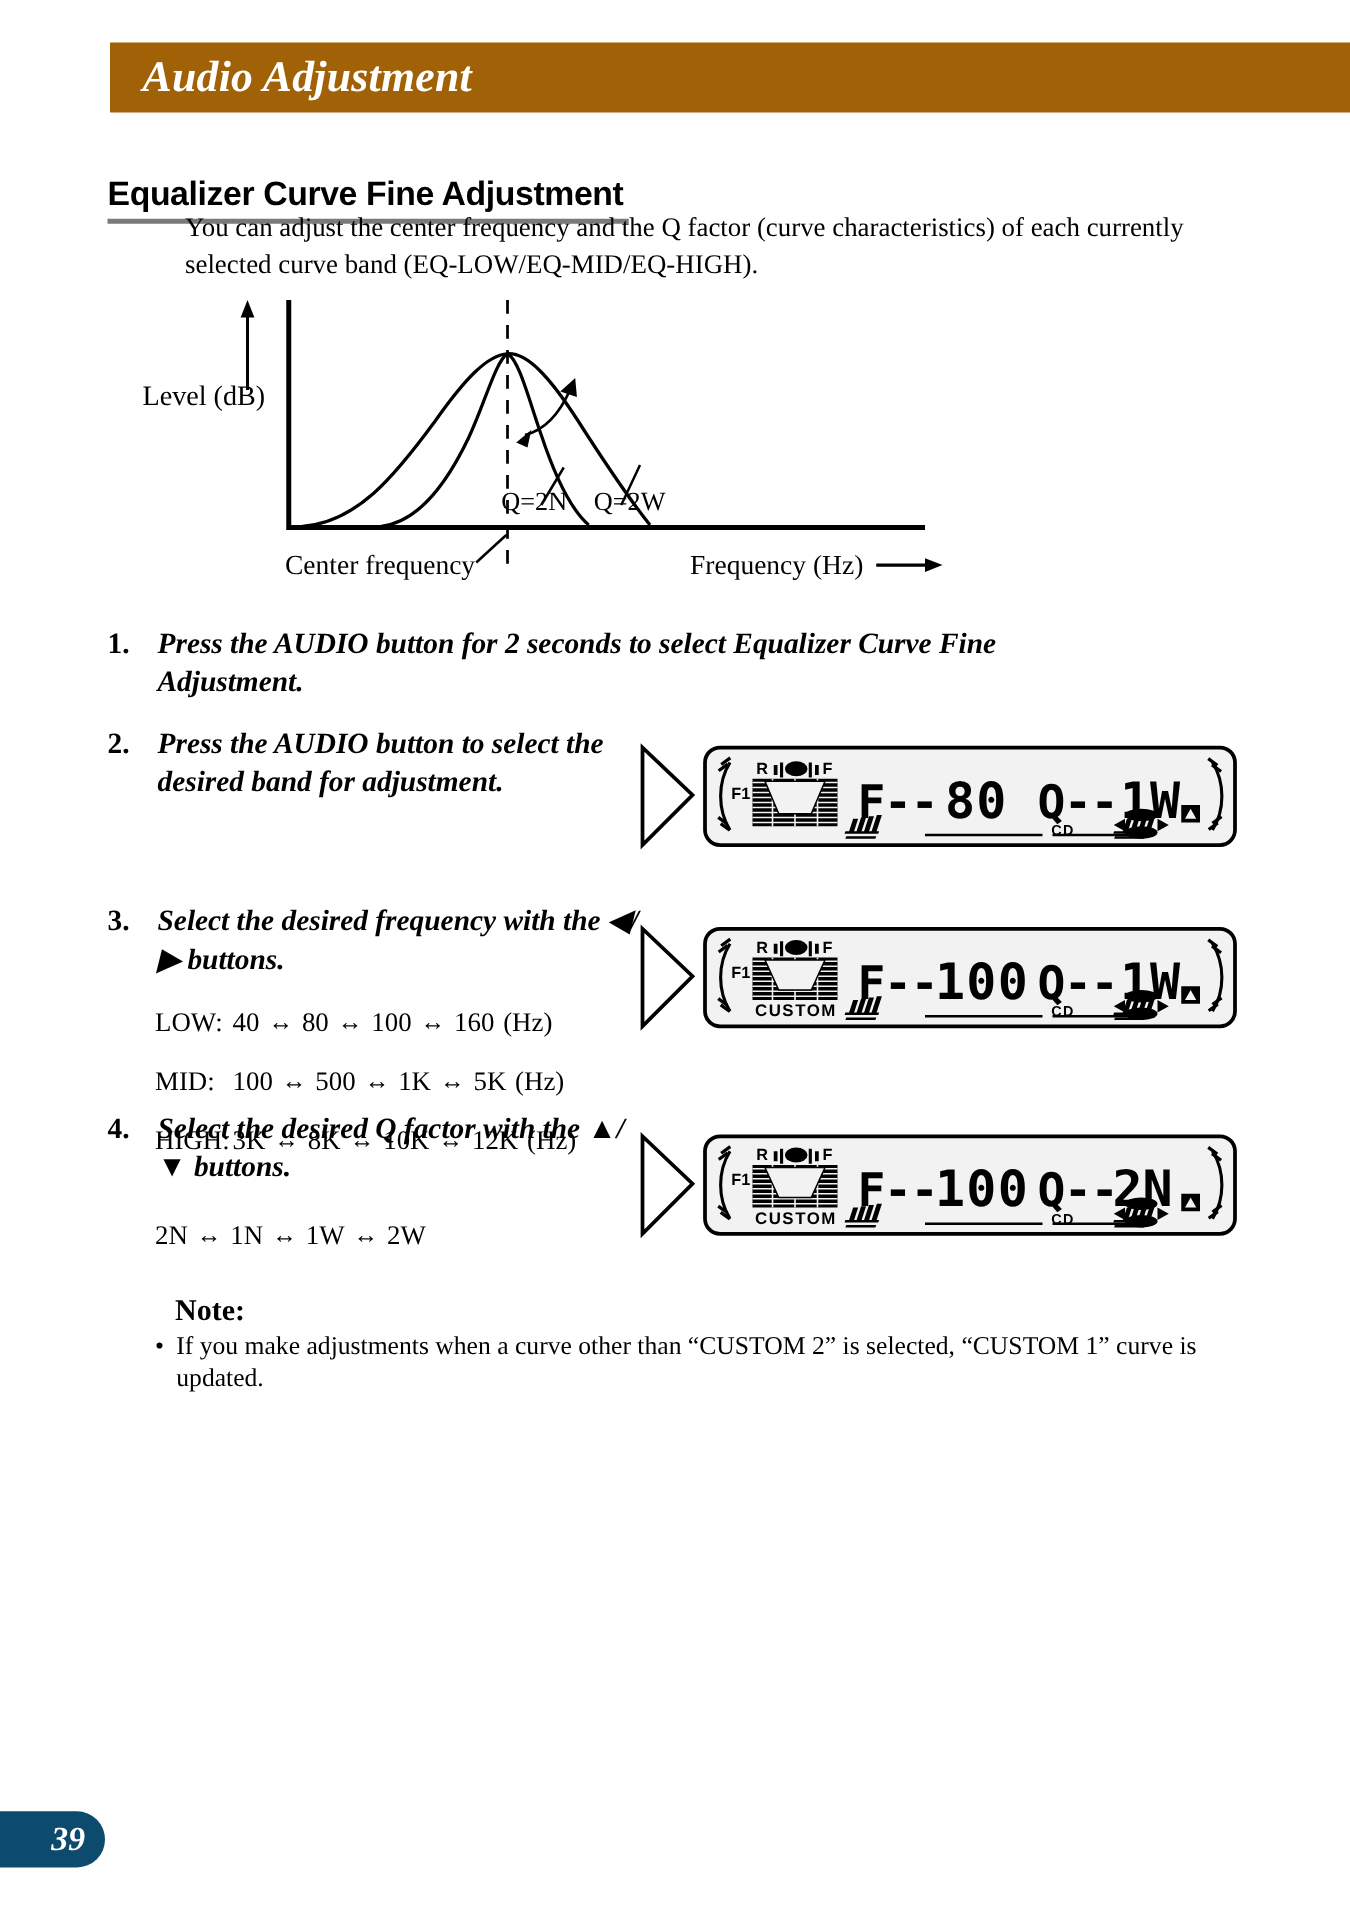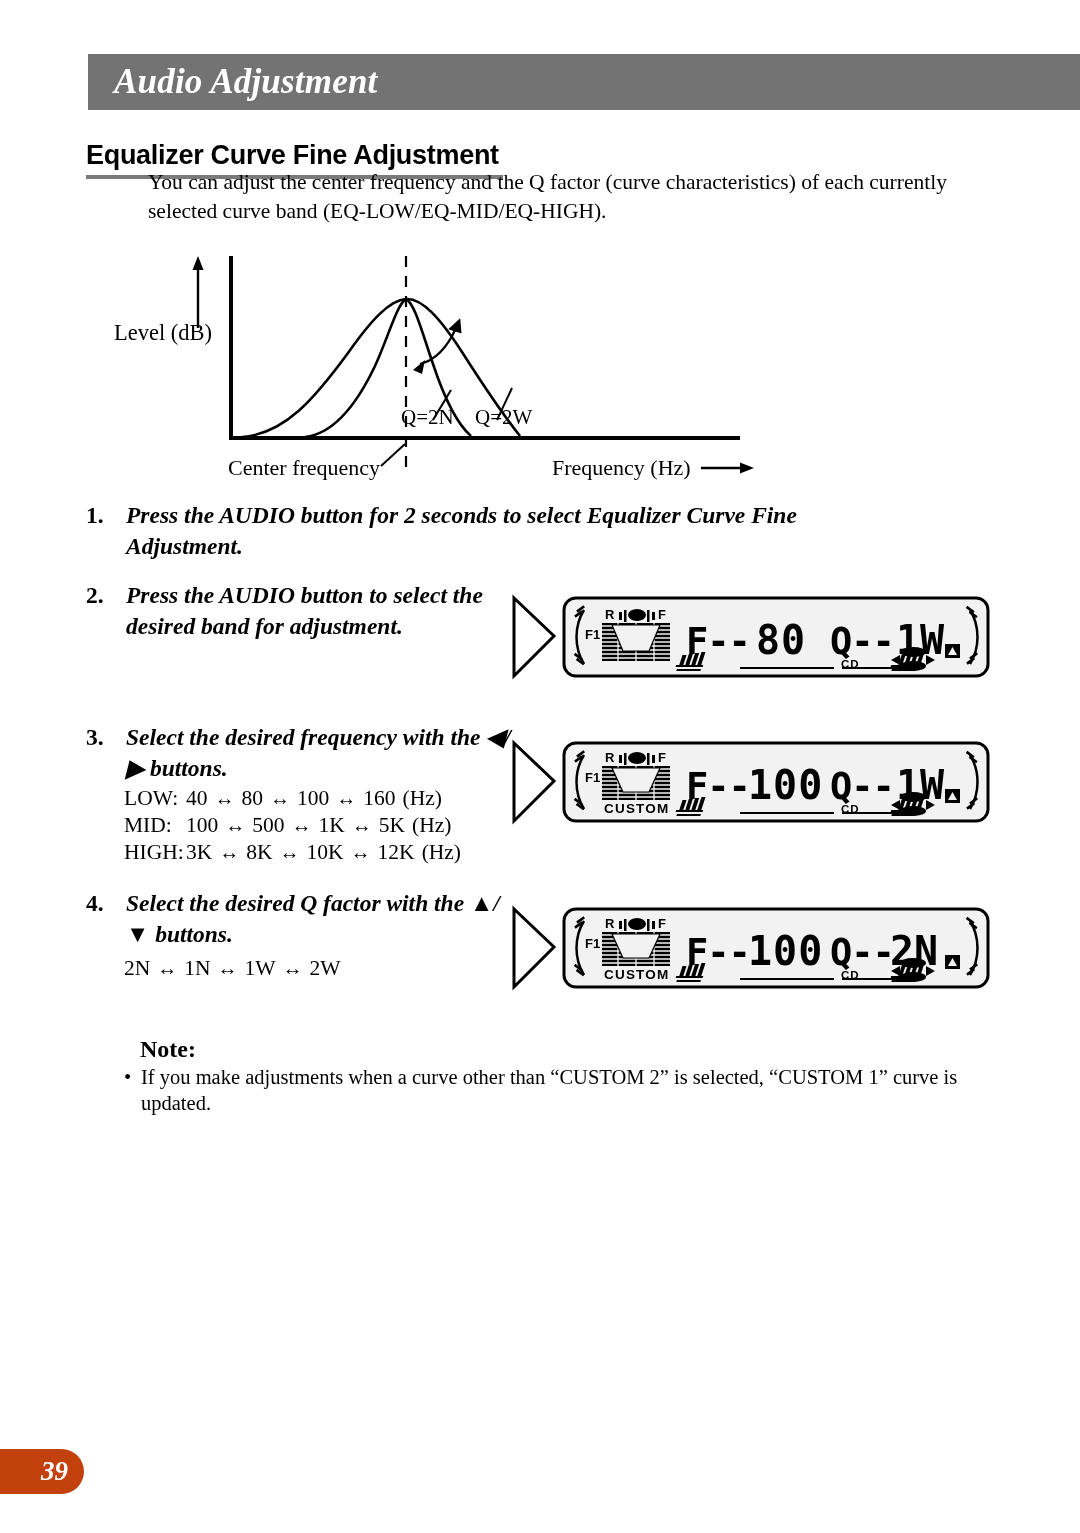--- a/index.html
+++ b/index.html
@@ -13,24 +13,24 @@
     position: relative;
     font-family: "Liberation Serif", serif;
     color: #000;
     overflow: hidden;
   }
 
   
   .header-bar {
     position: absolute;
     left: 88px;
-    top: 54px;
+    top: 34px;
     right: 0;
     height: 56px;
-    background: #737373;
+    background: #a16207;
     display: flex;
     align-items: center;
   }
   .header-title {
     color: #fff;
     font-family: "Liberation Serif", serif;
     font-style: italic;
     font-weight: bold;
     font-size: 35px;
     letter-spacing: 0.2px;
@@ -60,21 +60,21 @@
     width: 840px;
     font-size: 21.5px;
     line-height: 29px;
     margin-left: 24px;
   }
 
   
   .diagram {
     position: absolute;
     left: 100px;
-    top: 248px;
+    top: 232px;
     width: 700px;
     height: 245px;
     text-decoration: underline;
   }
   .diagram svg { display: block; }
 
   
   .step {
     position: absolute;
     display: flex;
@@ -97,21 +97,21 @@
   .sub-list {
     position: absolute;
     font-weight: normal;
     font-size: 21.5px;
     line-height: 27px;
     font-family: "Liberation Serif", serif;
   }
   #freq-list { left: 124px; top: 785px; }
   #q-list    { left: 124px; top: 955px; }
 
-  .fl-row { display: flex; }
+  .fl-row { display: flex; margin-top: 20px; }
   .fl-label { width: 62px; flex: 0 0 62px; }
   .arrow-lr { padding: 0 7px; font-size: 20px; }
 
   
   .note-title {
     position: absolute;
     left: 140px;
     top: 1036px;
     font-weight: bold;
     font-size: 24px;
@@ -128,21 +128,21 @@
   }
   .note-bullet { width: 17px; flex: 0 0 17px; }
 
   
   .page-tab {
     position: absolute;
     left: 0;
     top: 1449px;
     width: 84px;
     height: 45px;
-    background: #c2410c;
+    background: #0c4a6e;
     border-top-right-radius: 23px;
     border-bottom-right-radius: 23px;
     display: flex;
     align-items: center;
     justify-content: flex-end;
   }
   .page-num {
     color: #fff;
     font-family: "Liberation Serif", serif;
     font-style: italic;

